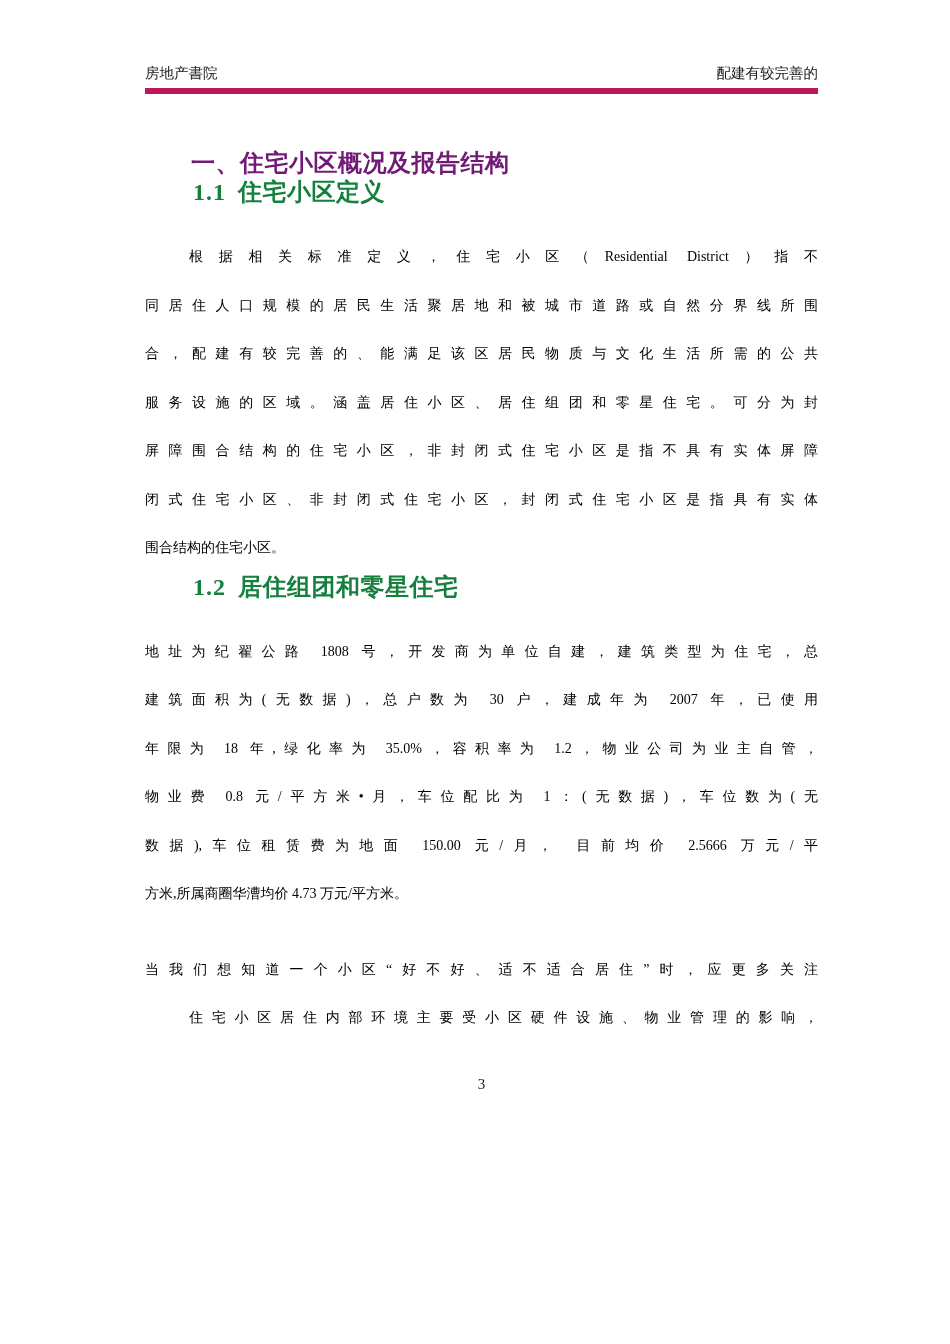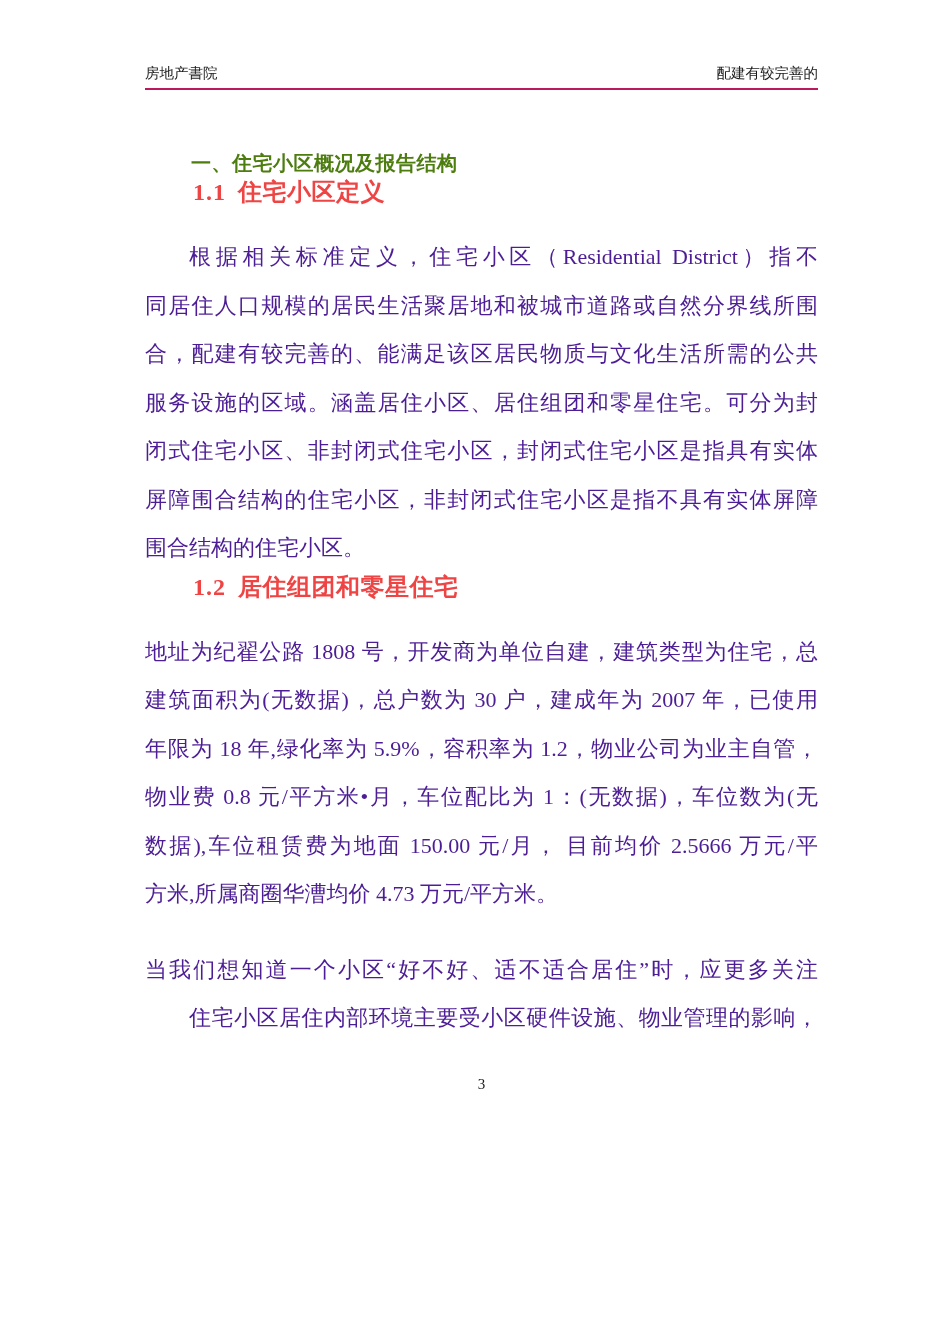--- a/index.html
+++ b/index.html
@@ -21,67 +21,67 @@
     position: absolute;
     left: 145px;
     top: 64px;
     width: 673px;
     display: flex;
     justify-content: space-between;
     align-items: flex-end;
     font-family: "Liberation Sans", "DejaVu Sans", sans-serif;
     font-size: 14.5px;
     line-height: 18px;
-    border-bottom: 2px solid #be185d;
+    border-bottom: 6px solid #be185d;
     padding-bottom: 6px;
     color: #1a1a1a;
   }
   
   .content {
     position: absolute;
     left: 145px;
     top: 93px;
     width: 673px;
   }
   .doc-title {
     margin: 55px 0 0 0;
     padding-left: 46px;
     font-family: "Liberation Sans", "DejaVu Sans", sans-serif;
     font-weight: bold;
-    font-size: 20px;
+    font-size: 24px;
     line-height: 30px;
-    color: #4d7c0f;
+    color: #701a75;
     letter-spacing: 0.5px;
   }
   h2.sec-heading {
     margin: 0;
     padding-left: 48px;
     font-size: 24px;
     line-height: 28px;
-    color: #ef4444;
+    color: #15803d;
     font-weight: bold;
     display: flex;
     align-items: flex-start;
   }
   h2.sec-heading .num {
     font-family: "Liberation Serif", "DejaVu Serif", serif;
     margin-right: 12px;
     letter-spacing: 1px;
   }
   h2.sec-heading .htxt {
     font-family: "Liberation Sans", "DejaVu Sans", sans-serif;
     letter-spacing: 0.5px;
   }
   .mt-h11 { margin-top: 35px; }
   .mt-h12 { margin-top: 24px; }
   .mt-h13 { margin-top: 37px; }
   .para {
     margin-top: 27px;
-    font-size: 22px;
-    color: #4c1d95;
+    font-size: 14px;
+    color: #000000;
   }
   .bl {            
     height: 48.5px;
     line-height: 48.5px;
     text-align: justify;
     text-align-last: justify;
     overflow: hidden;
     white-space: nowrap;
   }
   .bl.el {         
@@ -114,33 +114,33 @@
 
     <h2 class="sec-heading mt-h11">
       <span class="num">1.1</span>
       <span class="htxt">住宅小区定义</span>
     </h2>
     <div class="para">
       <div class="bl ind">根据相关标准定义，住宅小区（Residential District）指不</div>
       <div class="bl">同居住人口规模的居民生活聚居地和被城市道路或自然分界线所围</div>
       <div class="bl">合，配建有较完善的、能满足该区居民物质与文化生活所需的公共</div>
       <div class="bl">服务设施的区域。涵盖居住小区、居住组团和零星住宅。可分为封</div>
+      <div class="bl">屏障围合结构的住宅小区，非封闭式住宅小区是指不具有实体屏障</div>
       <div class="bl">闭式住宅小区、非封闭式住宅小区，封闭式住宅小区是指具有实体</div>
-      <div class="bl">屏障围合结构的住宅小区，非封闭式住宅小区是指不具有实体屏障</div>
       <div class="bl el">围合结构的住宅小区。</div>
     </div>
 
     <h2 class="sec-heading mt-h12">
       <span class="num">1.2</span>
       <span class="htxt">居住组团和零星住宅</span>
     </h2>
     <div class="para">
       <div class="bl">地址为纪翟公路 1808 号，开发商为单位自建，建筑类型为住宅，总</div>
       <div class="bl">建筑面积为(无数据)，总户数为 30 户，建成年为 2007 年，已使用</div>
-      <div class="bl">年限为 18 年,绿化率为 5.9%，容积率为 1.2，物业公司为业主自管，</div>
+      <div class="bl">年限为 18 年,绿化率为 35.0%，容积率为 1.2，物业公司为业主自管，</div>
       <div class="bl">物业费 0.8 元/平方米•月，车位配比为 1：(无数据)，车位数为(无</div>
       <div class="bl">数据),车位租赁费为地面 150.00 元/月， 目前均价 2.5666 万元/平</div>
       <div class="bl el">方米,所属商圈华漕均价 4.73 万元/平方米。</div>
     </div>
 
     <div class="para">
       <div class="bl">当我们想知道一个小区“好不好、适不适合居住”时，应更多关注</div>
       <div class="bl ind">住宅小区居住内部环境主要受小区硬件设施、物业管理的影响，</div>
     </div>
 

